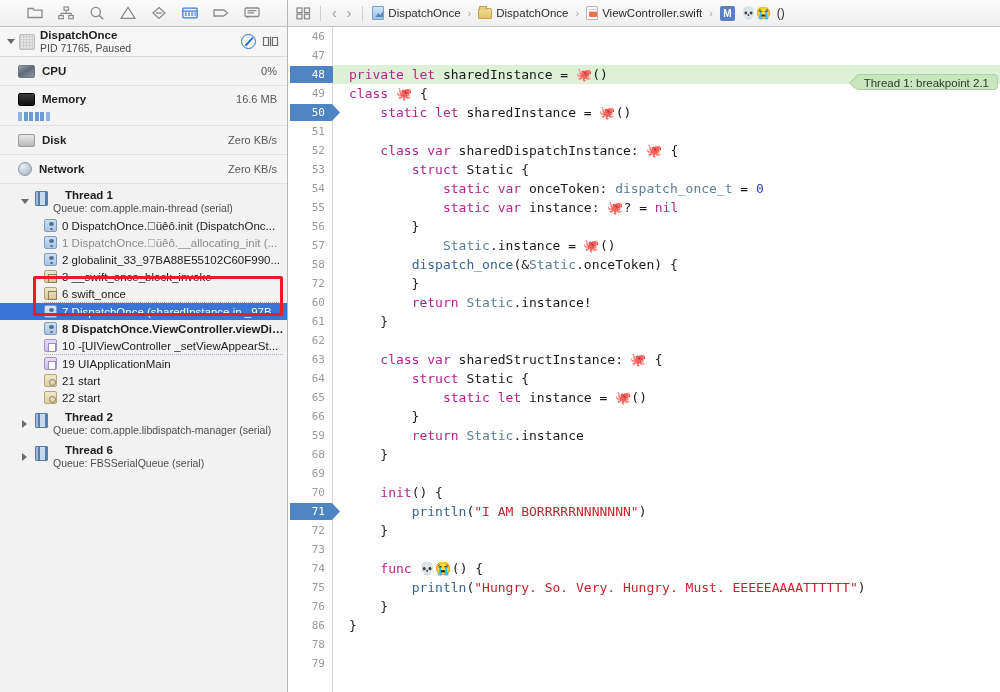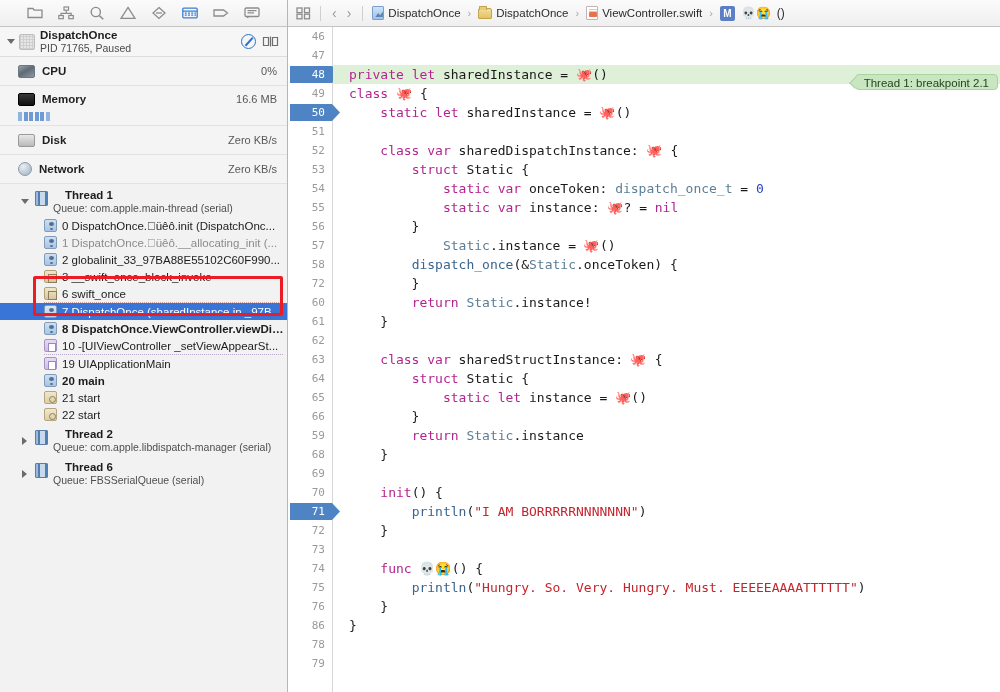--- a/index.html
+++ b/index.html
@@ -354,24 +354,20 @@
             <div class="frame-label">8 DispatchOnce.ViewController.viewDid...</div>
           </div>
           <div class="frame-row">
             <div class="fico fico-uikit"></div>
             <div class="frame-label">10 -[UIViewController _setViewAppearSt...</div>
           </div>
           <div class="dotted-sep purple"></div>
           <div class="frame-row">
             <div class="fico fico-uikit"></div>
             <div class="frame-label">19 UIApplicationMain</div>
-          </div>
-          <div class="frame-row bold">
-            <div class="fico fico-user"></div>
-            <div class="frame-label">20 main</div>
           </div>
           <div class="frame-row">
             <div class="fico fico-start"></div>
             <div class="frame-label">21 start</div>
           </div>
           <div class="frame-row">
             <div class="fico fico-start"></div>
             <div class="frame-label">22 start</div>
           </div>
         </div>

